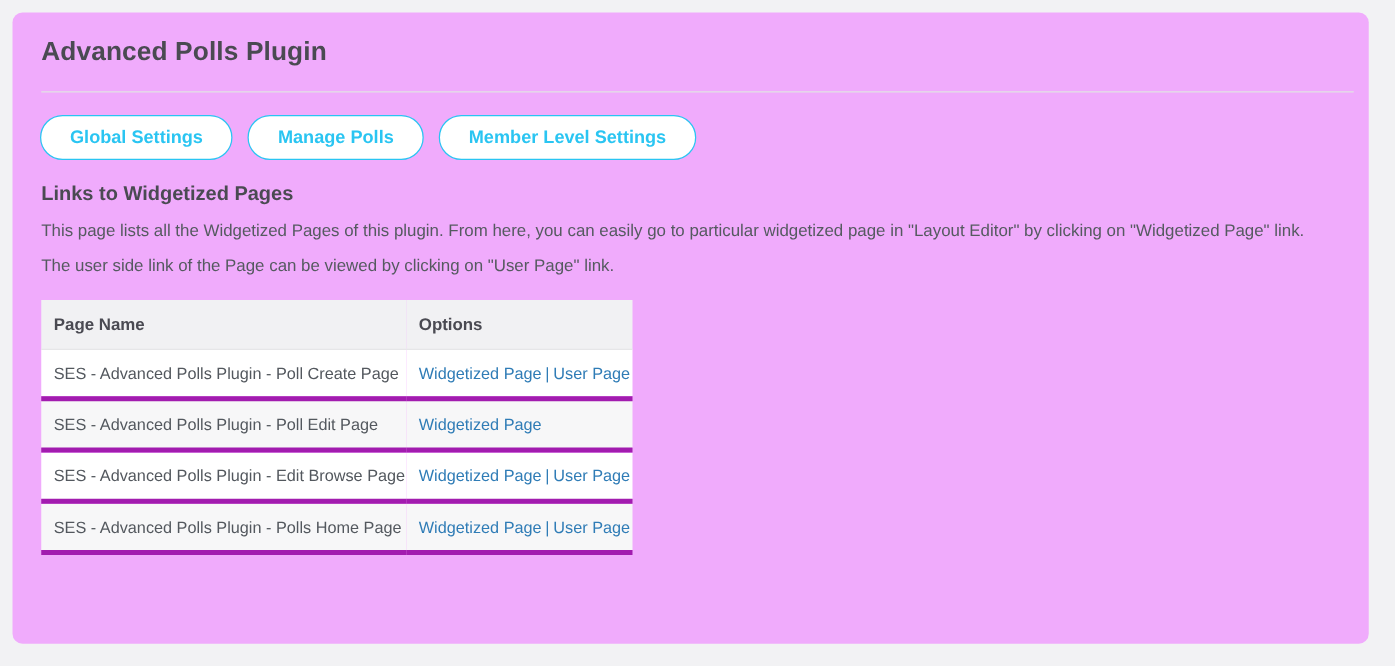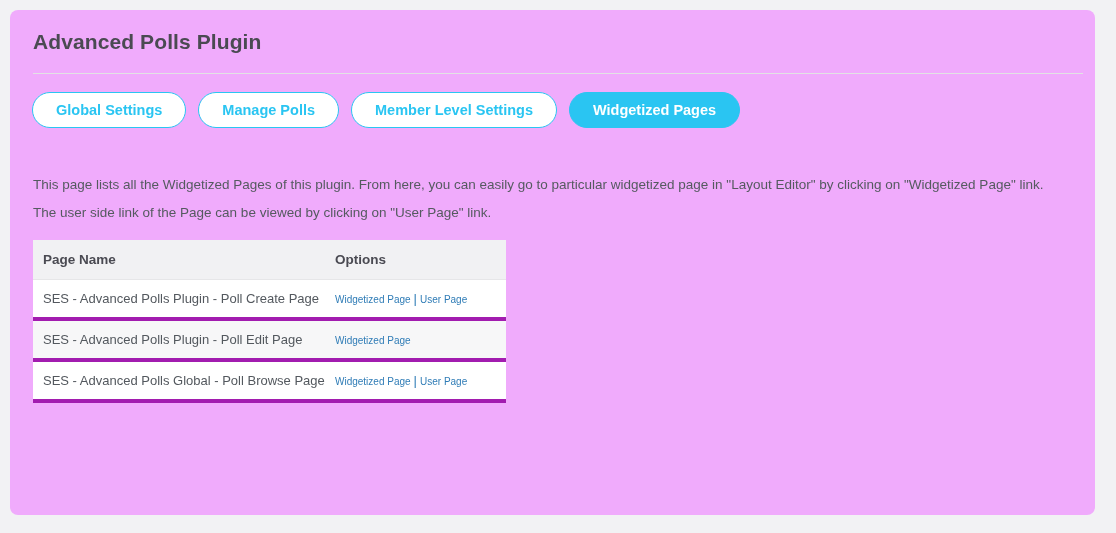--- a/index.html
+++ b/index.html
@@ -122,21 +122,21 @@
     background: #f7f7f8;
   }
   table.pages tbody tr:nth-child(odd) td {
     background: #ffffff;
   }
   col.c-name { width: 292px; }
   col.c-opts { width: 181px; }
   a.link {
     color: #2f7cb6;
     text-decoration: none;
-    font-size: 10px;
+    font-size: 13px;
     cursor: pointer;
   }
   .sep {
     color: #2f7cb6;
     font-size: 13px;
     padding: 0 3px;
   }
 </style>
 </head>
 <body>
@@ -150,25 +150,23 @@
   <div class="tabs" id="tab-bar">
       <div class="tab">
         <span>Global Settings</span>
       </div>
       <div class="tab">
         <span>Manage Polls</span>
       </div>
       <div class="tab">
         <span>Member Level Settings</span>
       </div>
-      <div class="tab active">
-        <span>Widgetized Pages</span>
-      </div>
     </div>
 
+  <div class="section-heading">Links to Widgetized Pages</div>
 
   <div class="desc desc-1">This page lists all the Widgetized Pages of this plugin. From here, you can easily go to particular widgetized page in "Layout Editor" by clicking on "Widgetized Page" link.</div>
   <div class="desc desc-2">The user side link of the Page can be viewed by clicking on "User Page" link.</div>
 
   <div class="table-wrap">
     <table class="pages">
       <colgroup>
         <col class="c-name">
         <col class="c-opts">
       </colgroup>
@@ -181,20 +179,24 @@
       <tbody id="table-body">
           <tr>
             <td>SES - Advanced Polls Plugin - Poll Create Page</td>
             <td><a class="link">Widgetized Page</a><span class="sep">|</span><a class="link">User Page</a></td>
           </tr>
           <tr>
             <td>SES - Advanced Polls Plugin - Poll Edit Page</td>
             <td><a class="link">Widgetized Page</a></td>
           </tr>
           <tr>
-            <td>SES - Advanced Polls Global - Poll Browse Page</td>
+            <td>SES - Advanced Polls Plugin - Edit Browse Page</td>
+            <td><a class="link">Widgetized Page</a><span class="sep">|</span><a class="link">User Page</a></td>
+          </tr>
+          <tr>
+            <td>SES - Advanced Polls Plugin - Polls Home Page</td>
             <td><a class="link">Widgetized Page</a><span class="sep">|</span><a class="link">User Page</a></td>
           </tr>
         </tbody>
     </table>
   </div>
 
 </div>
 
 </body></html>

